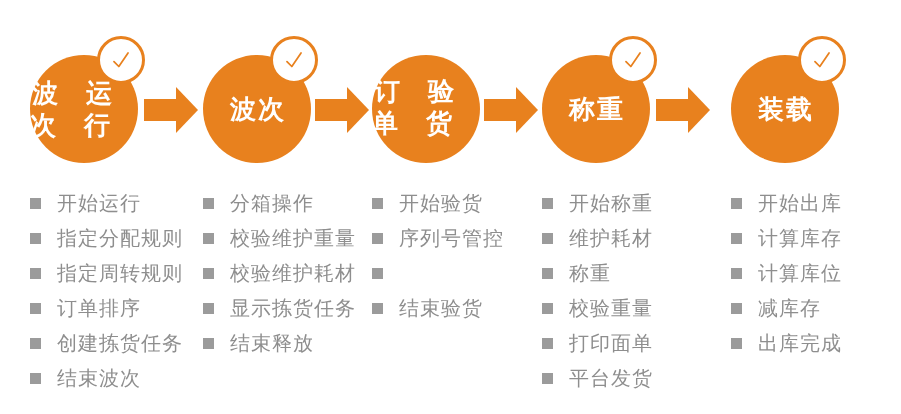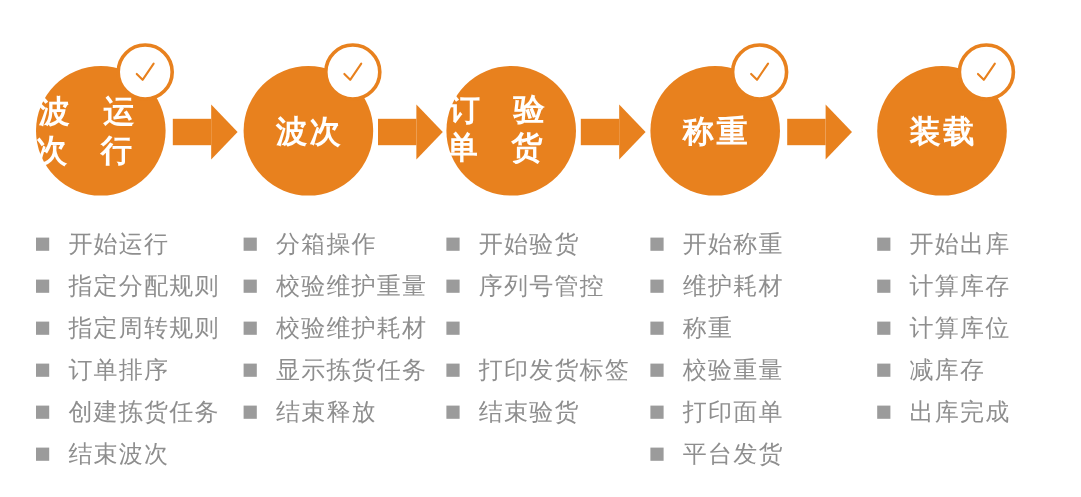--- a/index.html
+++ b/index.html
@@ -190,24 +190,20 @@
 
   <li class="step">
     <span class="bullet"></span>
     <span class="step-label">序列号管控</span>
   </li>
 
   <li class="step">
     <span class="bullet"></span>
   </li>
 
-  <li class="step">
-    <span class="bullet"></span>
-    <span class="step-label">打印发货标签</span>
-  </li>
 
   <li class="step">
     <span class="bullet"></span>
     <span class="step-label">结束验货</span>
   </li>
 </ul>
   </div>
 
   <div class="stage">
     <div class="circle">

